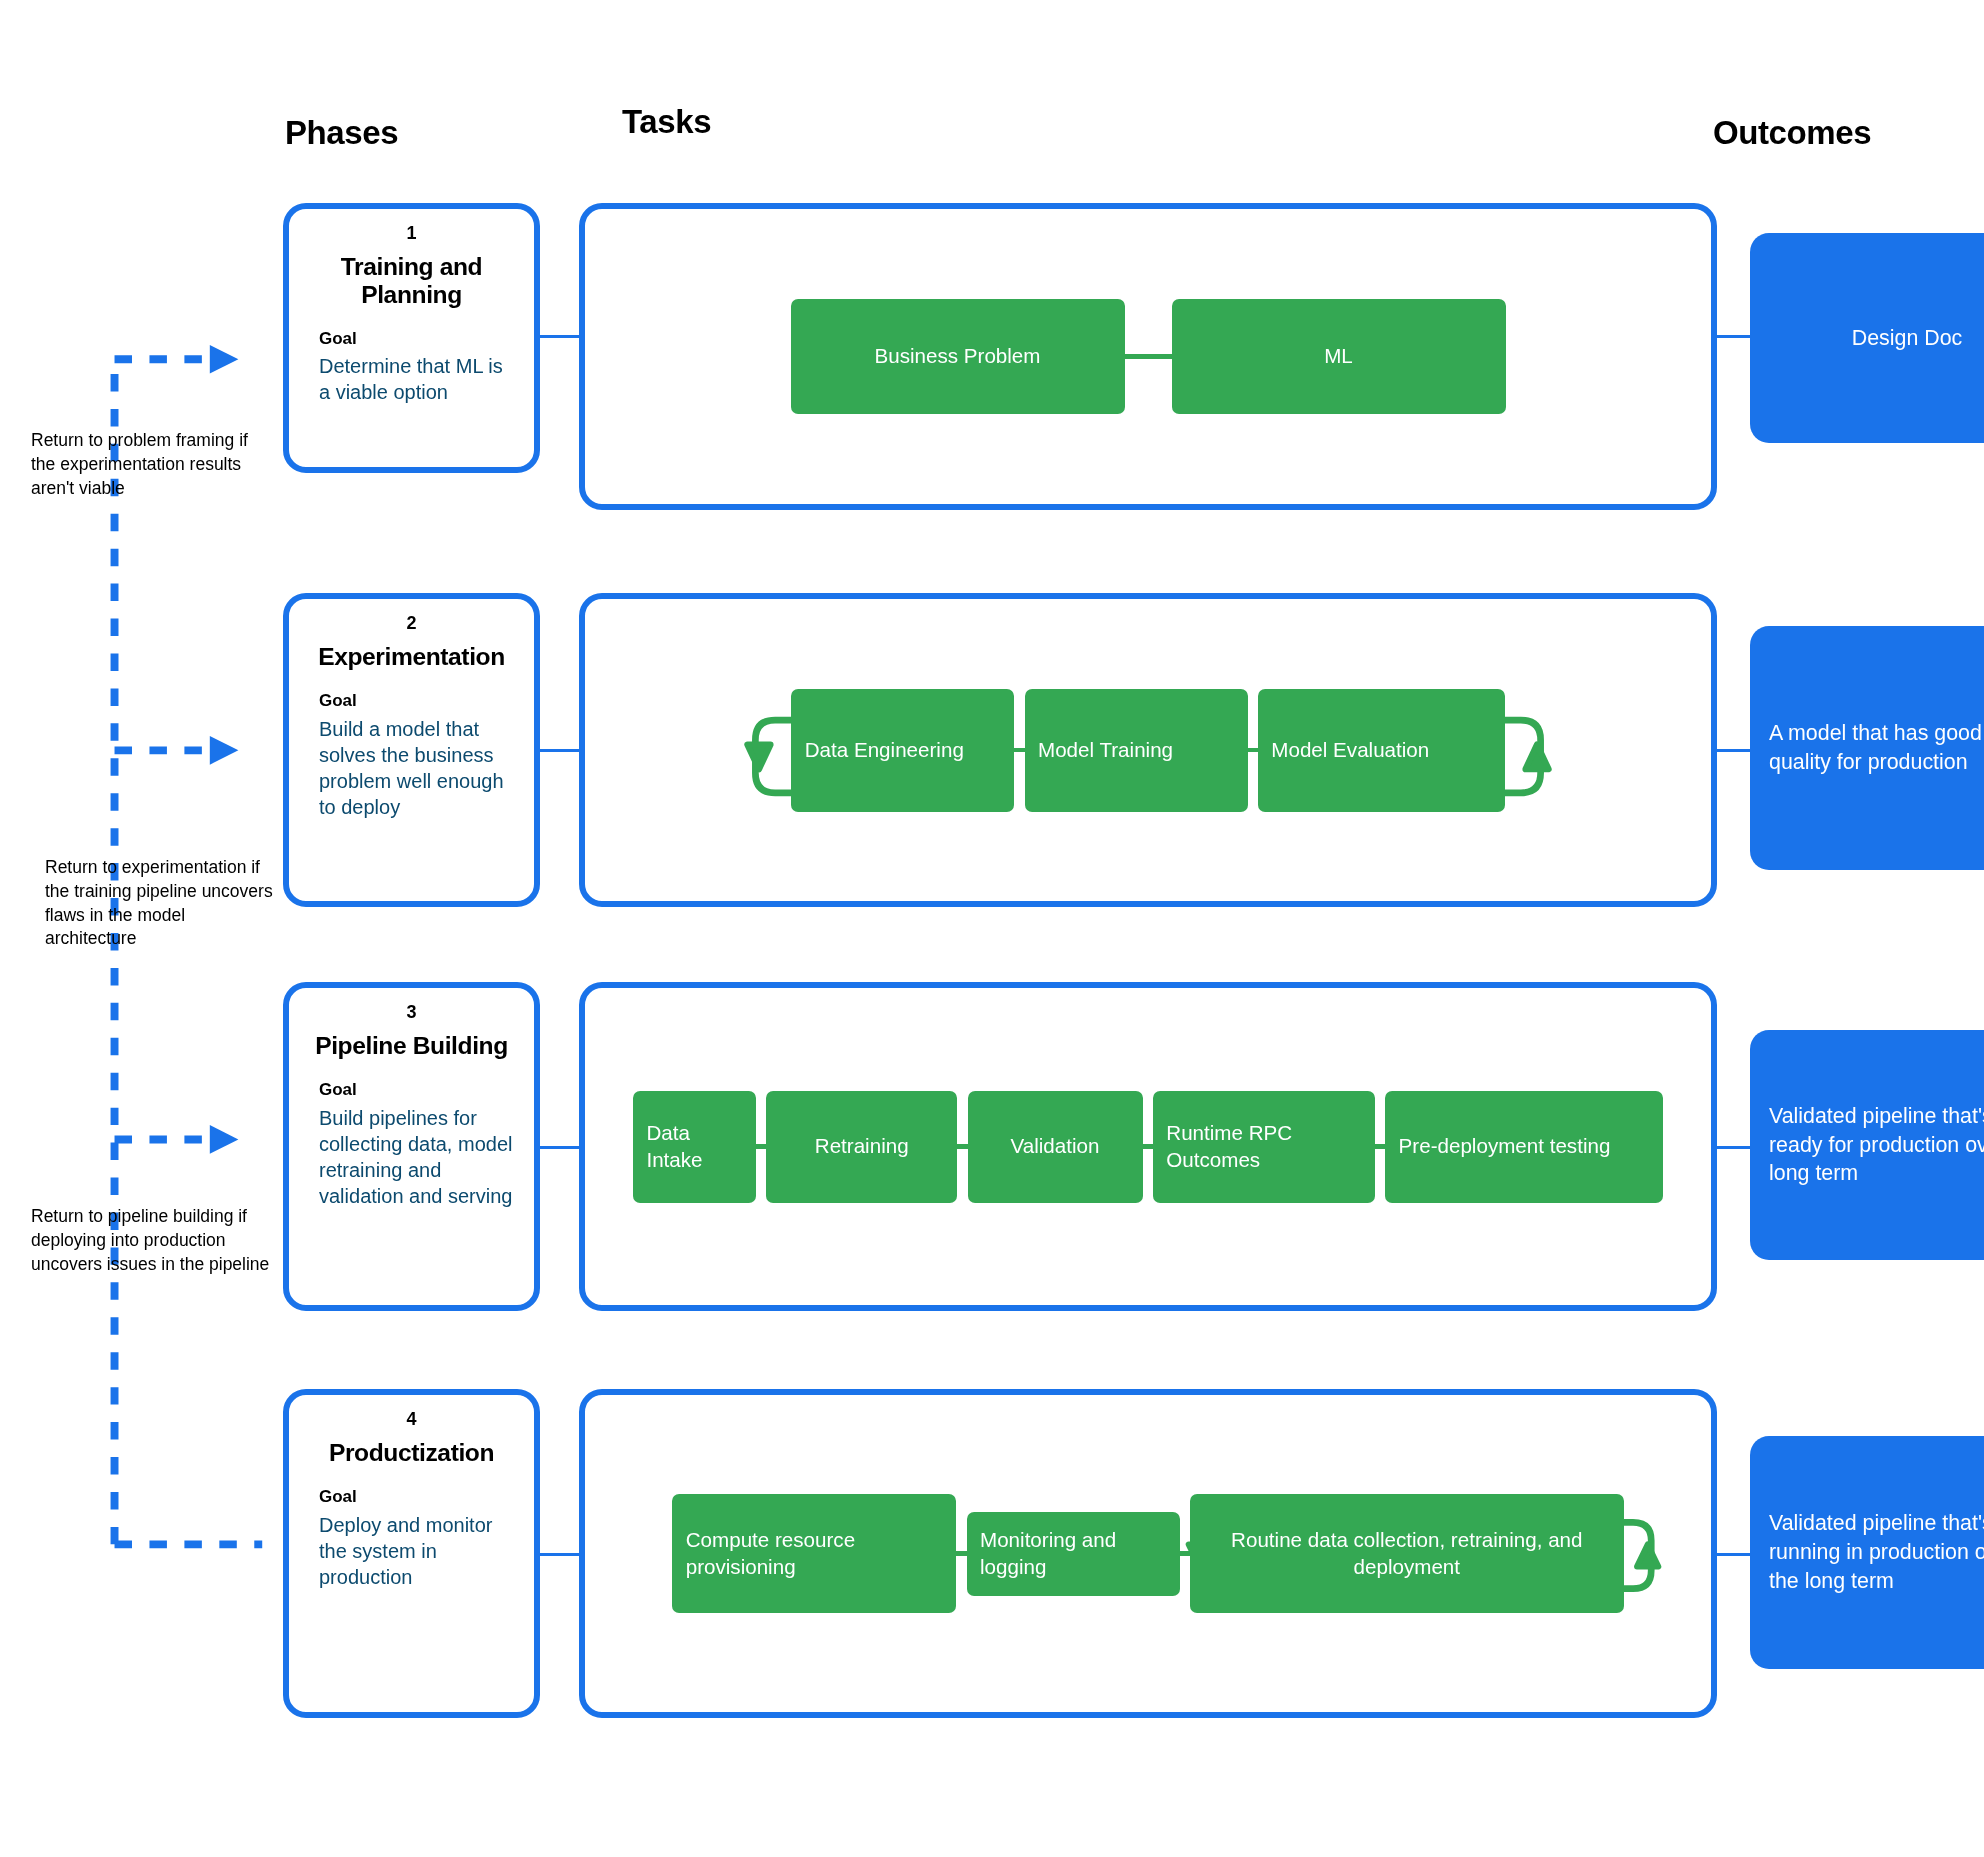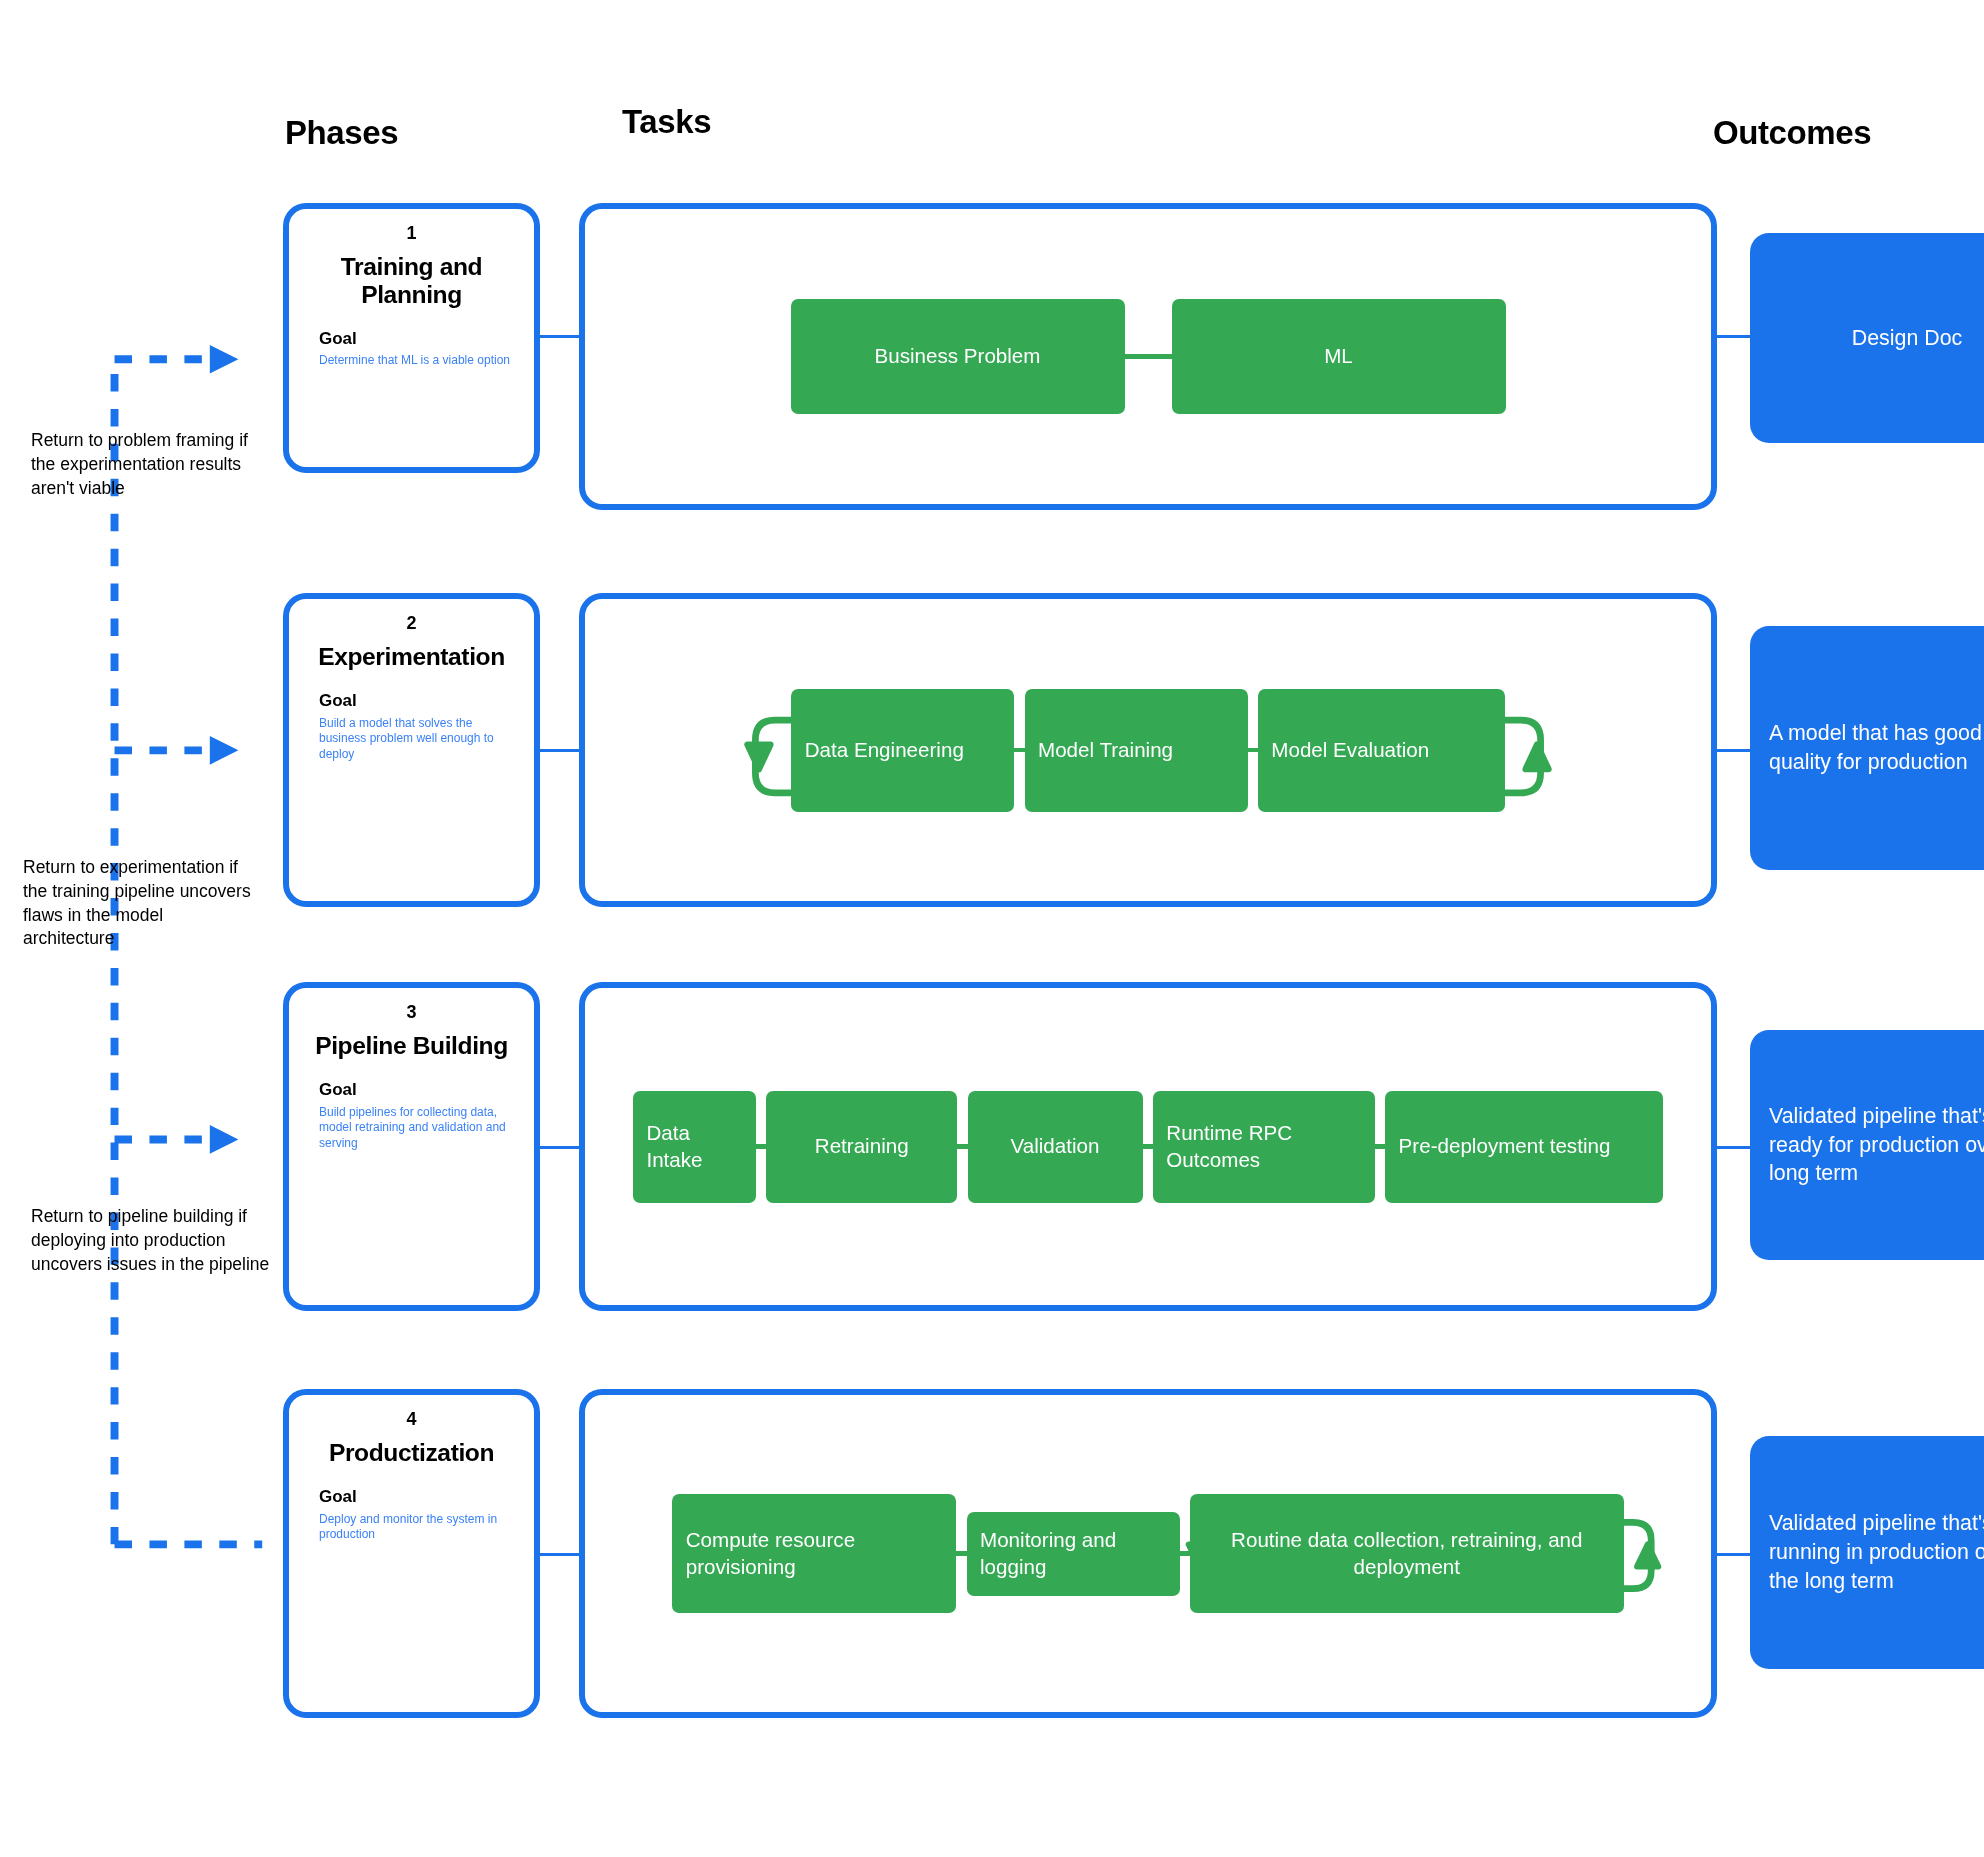--- a/index.html
+++ b/index.html
@@ -35,21 +35,21 @@
   }
   .phase-num{
     text-align:center;font-weight:700;font-size:18px;color:#000;line-height:1.15;
   }
   .phase-title{
     text-align:center;font-weight:700;font-size:24.6px;color:#000;line-height:1.12;
     margin-top:10.3px;letter-spacing:-0.4px;
   }
   .goal-block{margin-top:21.4px;padding-left:12px;}
   .goal-label{font-weight:700;font-size:17px;color:#000;line-height:1.1;}
-  .goal-text{font-size:12px;color:#3b82f6;line-height:1.30;margin-top:4.8px;}
+  .goal-text{font-size:20px;color:#0c4a6e;line-height:1.30;margin-top:4.8px;}
 
   
   .tasks-panel{
     position:absolute;left:579px;width:1138px;
     border:6.7px solid #1a73ea;border-radius:23px;background:#fff;
     box-sizing:border-box;
     display:flex;align-items:center;justify-content:center;
   }
   .task-row{display:flex;align-items:center;justify-content:center;position:relative;}
 
@@ -85,21 +85,21 @@
 
   
   .loop-svg{position:absolute;overflow:visible;pointer-events:none;}
 
   
   .note{
     position:absolute;font-size:17.5px;line-height:1.36;color:#000;
     white-space:pre-line;
   }
   #note-0{left:31px;top:429px;width:222px;}
-  #note-1{left:23px;top:856px;width:230px;}
+  #note-1{left:45px;top:856px;width:230px;}
   #note-2{left:31px;top:1205px;width:246px;}
 
   
   #dash-layer{position:absolute;left:0;top:0;width:2253px;height:1858px;}
 </style>
 </head>
 <body>
 
 <div class="stage">
 

